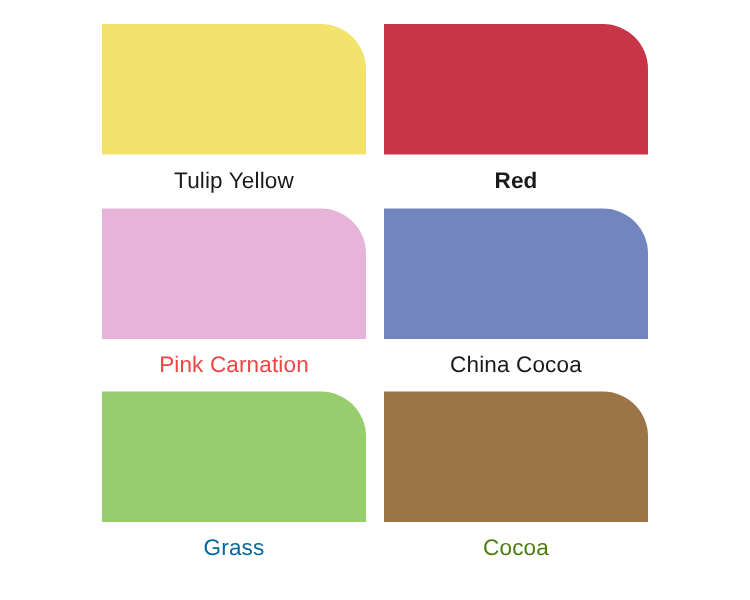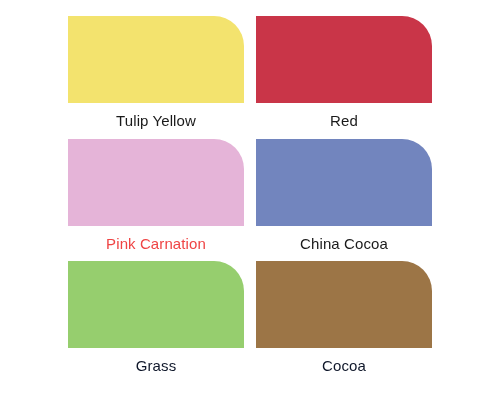--- a/index.html
+++ b/index.html
@@ -65,37 +65,37 @@
 <div id="palette-board" style="background-color: rgb(255, 255, 255);">
   <div class="swatch-grid">
 
     <div class="swatch-cell">
       <div class="swatch-chip" style="background-color: rgb(243, 227, 110);"></div>
       <div class="swatch-label" style="color: rgb(26, 26, 26);">Tulip Yellow</div>
     </div>
 
     <div class="swatch-cell">
       <div class="swatch-chip" style="background-color: rgb(201, 53, 72);"></div>
-      <div class="swatch-label" style="color: rgb(26, 26, 26);">Red</div>
+      <div class="swatch-label" style="color: rgb(26, 26, 26); font-weight: bold;">Red</div>
     </div>
 
     <div class="swatch-cell">
       <div class="swatch-chip" style="background-color: rgb(229, 180, 216);"></div>
       <div class="swatch-label" style="color: #ef4444;">Pink Carnation</div>
     </div>
 
     <div class="swatch-cell">
       <div class="swatch-chip" style="background-color: rgb(114, 133, 190);"></div>
       <div class="swatch-label" style="color: rgb(26, 26, 26);">China Cocoa</div>
     </div>
 
     <div class="swatch-cell">
       <div class="swatch-chip" style="background-color: rgb(150, 206, 110);"></div>
-      <div class="swatch-label" style="color: #0f172a;">Grass</div>
+      <div class="swatch-label" style="color: #0369a1;">Grass</div>
     </div>
 
     <div class="swatch-cell">
       <div class="swatch-chip" style="background-color: rgb(156, 117, 70);"></div>
-      <div class="swatch-label" style="color: #0f172a;">Cocoa</div>
+      <div class="swatch-label" style="color: #4d7c0f;">Cocoa</div>
     </div>
 
   </div>
 </div>
 
 </body></html>

